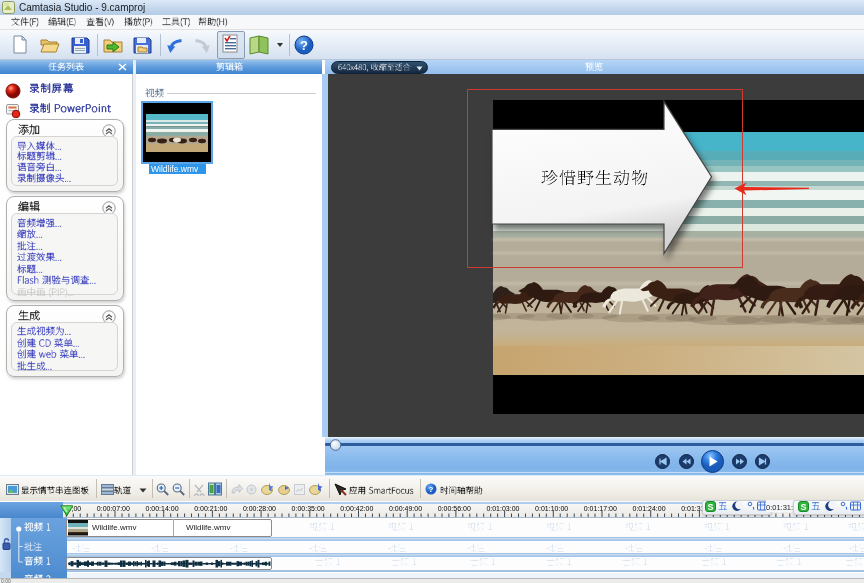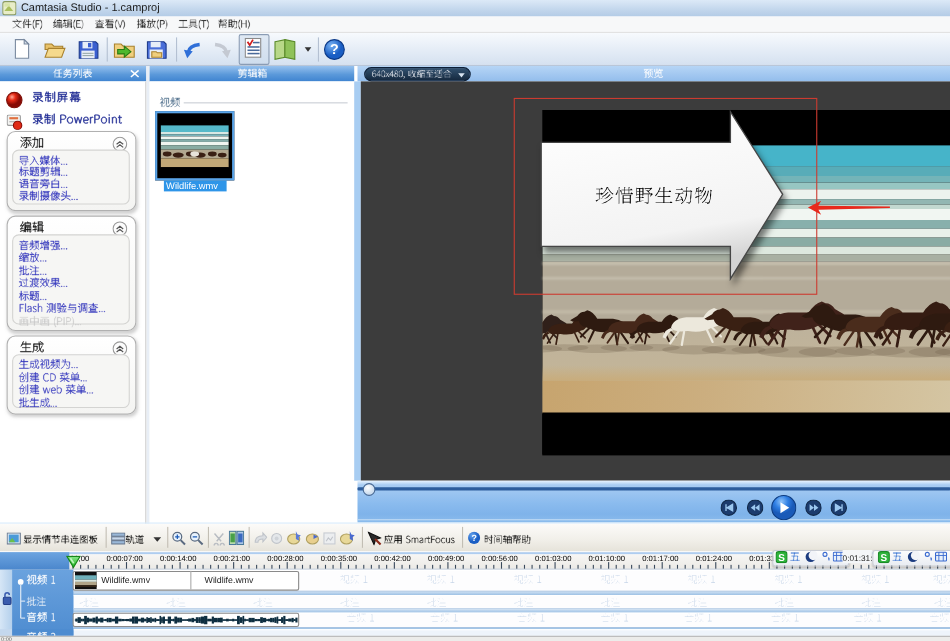--- a/index.html
+++ b/index.html
@@ -1,19 +1,19 @@
 <!DOCTYPE html>
 <html><head><meta charset="utf-8"><style>html,body{margin:0;padding:0}body{width:864px;height:583px;position:relative;overflow:hidden;background:#fff;font-family:"Liberation Sans",sans-serif}svg{display:block}</style></head><body>
 <div style="position:absolute;left:0;top:0;width:864px;height:15px;background:linear-gradient(180deg,#dce9f7 0%,#c2d6ec 60%,#b3cbe6 100%)"></div>
 <svg style="position:absolute;left:2px;top:1px;" width="13" height="13">
     <rect x="0.5" y="0.5" width="12" height="12" rx="2" fill="#e8edc8" stroke="#8a9a60"></rect>
     <path d="M2,9 L6,4 L10,9 Z" fill="#aabf5e"></path>
     <rect x="2" y="2" width="5" height="3" fill="#d8e4a8"></rect>
   </svg>
-<div style="position:absolute;left:19px;top:2px;font:normal 10px 'Liberation Sans', sans-serif;color:#1c1c1c;white-space:nowrap;">Camtasia Studio - 1.camproj</div>
+<div style="position:absolute;left:19px;top:2px;font:normal 10px 'Liberation Sans', sans-serif;color:#1c1c1c;white-space:nowrap;">Camtasia Studio - 9.camproj</div>
 <div style="position:absolute;left:0;top:15px;width:864px;height:14px;background:#f7f8f9;border-bottom:1px solid #e2e2e2"></div>
 <svg style="position:absolute;left:10.5px;top:17px;overflow:visible" width="31" height="13">
     <path transform="translate(0,8.0) scale(0.5)" d="M14 -11 14 -11Q13 -8 11 -6Q9 -3 7 -2Q4 0 1 1Q1 1 1 1Q1 1 1 1Q1 1 1 1Q4 0 7 -2Q9 -4 11 -6Q12 -8 14 -11ZM4 -11Q5 -8 7 -6Q9 -4 12 -2Q14 0 17 1Q17 1 17 1Q17 1 17 1Q17 1 17 1Q14 0 11 -1Q9 -3 7 -6Q5 -8 4 -11ZM1 -12H17V-11H1ZM8 -15 8 -15Q9 -14 9 -14Q10 -13 10 -12L9 -12Q9 -13 9 -13Q8 -14 8 -15Z M29 -15H30V1H29ZM26 -14 27 -14Q26 -13 26 -12Q26 -10 25 -9Q25 -8 24 -7Q24 -7 24 -7Q24 -8 24 -8Q24 -8 24 -8Q24 -8 25 -10Q25 -11 26 -12Q26 -13 26 -14ZM26 -11H34V-11H26ZM24 -6H35V-5H24ZM23 -15 24 -15Q23 -13 23 -12Q22 -10 21 -9Q20 -8 19 -7Q19 -7 19 -7Q19 -7 19 -7Q19 -7 19 -7Q20 -8 21 -9Q21 -11 22 -12Q23 -13 23 -15ZM21 -11 22 -11 22 -11V1H21Z M40 3Q39 1 38 -1Q38 -3 38 -6Q38 -8 38 -10Q39 -13 40 -14L41 -14Q40 -12 39 -10Q38 -8 38 -6Q38 -3 39 -1Q40 1 41 3Z M43 0V-13H50V-12H44V-7H49V-6H44V0Z M52 3 51 3Q52 1 53 -1Q54 -3 54 -6Q54 -8 53 -10Q52 -12 51 -14L52 -14Q53 -13 54 -10Q54 -8 54 -6Q54 -3 54 -1Q53 1 52 3Z" fill="#141414" stroke="#141414" stroke-width="0.36"></path>
   </svg>
 <svg style="position:absolute;left:48px;top:17px;overflow:visible" width="31" height="13">
     <path transform="translate(0,8.0) scale(0.5)" d="M1 -4Q1 -4 1 -4Q1 -4 1 -4Q1 -4 1 -4Q1 -4 2 -4Q2 -5 2 -5Q2 -6 3 -6Q3 -7 4 -8Q4 -8 5 -9Q5 -10 6 -11L6 -11Q6 -10 5 -8Q4 -7 3 -6Q3 -5 2 -4V-4Q2 -4 2 -4Q2 -4 1 -4Q1 -4 1 -4Q1 -4 1 -4ZM1 -4V-4L2 -4L6 -5Q6 -5 6 -5Q6 -5 6 -5Q5 -4 4 -4Q3 -4 2 -4Q2 -4 2 -4Q1 -4 1 -4ZM1 -8Q1 -8 1 -8Q1 -8 1 -8Q1 -8 1 -8Q1 -8 1 -9Q2 -9 2 -10Q2 -10 2 -10Q3 -11 3 -12Q3 -12 4 -13Q4 -14 4 -15L5 -15Q4 -13 4 -12Q3 -11 3 -10Q2 -9 2 -8V-8Q2 -8 2 -8Q1 -8 1 -8Q1 -8 1 -8Q1 -8 1 -8ZM1 -8V-8L2 -9L5 -9Q5 -9 5 -9Q5 -9 5 -8Q4 -8 3 -8Q2 -8 2 -8Q2 -8 1 -8Q1 -8 1 -8ZM1 -1Q2 -1 3 -2Q5 -2 6 -3L6 -2Q5 -2 4 -1Q2 -1 1 0ZM11 -7H12V1H11ZM14 -7H14V1H14ZM16 -7H17V0Q17 1 16 1Q16 1 16 1Q16 1 16 1Q15 1 15 1Q15 1 15 1Q15 1 15 1Q15 1 15 1Q16 1 16 1Q16 1 16 0ZM8 -13H8V-9Q8 -8 8 -7Q8 -5 8 -4Q8 -3 7 -2Q7 0 6 1Q6 1 6 1Q6 1 6 1Q6 1 6 1Q7 -1 7 -2Q7 -3 7 -4Q8 -6 8 -7Q8 -8 8 -9ZM8 -13H16V-9H8V-10H16V-12H8ZM9 -7H16V-7H9V1H9ZM9 -3H16V-3H9ZM11 -15 12 -15Q12 -15 12 -14Q13 -13 13 -13L12 -13Q12 -13 12 -14Q12 -14 11 -15Z M19 -13H25V-12H19ZM23 -10H23V1H23ZM19 -3Q20 -3 21 -3Q22 -3 23 -4Q24 -4 26 -4L26 -4Q24 -3 22 -3Q20 -2 19 -2ZM20 -6Q20 -6 20 -7Q20 -7 19 -7Q19 -7 19 -7Q20 -7 20 -7Q20 -8 20 -8Q20 -9 21 -9Q21 -10 21 -11Q21 -12 21 -13Q22 -14 22 -15L22 -15Q22 -13 22 -12Q21 -10 21 -9Q21 -8 20 -7V-7Q20 -7 20 -7Q20 -7 20 -7Q20 -7 20 -6Q20 -6 20 -6ZM20 -6V-7L20 -7H25V-7H21Q20 -7 20 -7Q20 -6 20 -6ZM33 -9H34V1H33ZM28 -14V-11H33V-14ZM27 -14H34V-11H27ZM26 -9H35V-9H26ZM27 -7H34V-6H27ZM27 -4H34V-4H27ZM27 -9H28V-1L27 -1ZM25 -1Q26 -1 28 -1Q30 -1 31 -1Q33 -2 35 -2L35 -1Q33 -1 32 -1Q30 -1 28 -1Q27 -1 25 0Z M40 3Q39 1 38 -1Q38 -3 38 -6Q38 -8 38 -10Q39 -13 40 -14L41 -14Q40 -12 39 -10Q38 -8 38 -6Q38 -3 39 -1Q40 1 41 3Z M43 0V-13H50V-12H44V-7H49V-7H44V-1H51V0Z M52 3 52 3Q53 1 54 -1Q55 -3 55 -6Q55 -8 54 -10Q53 -12 52 -14L52 -14Q54 -13 54 -10Q55 -8 55 -6Q55 -3 54 -1Q54 1 52 3Z" fill="#141414" stroke="#141414" stroke-width="0.36"></path>
   </svg>
 <svg style="position:absolute;left:86px;top:17px;overflow:visible" width="31" height="13">
     <path transform="translate(0,8.0) scale(0.5)" d="M5 -4V-2H13V-4ZM5 -6V-4H13V-6ZM4 -7H14V-1H4ZM1 -12H17V-12H1ZM9 -15H9V-8H9ZM8 -12 9 -12Q8 -11 7 -10Q6 -10 5 -9Q4 -8 3 -8Q2 -7 1 -7Q1 -7 1 -7Q1 -7 1 -7Q1 -7 1 -7Q2 -7 3 -8Q4 -9 5 -9Q6 -10 7 -11Q8 -11 8 -12ZM10 -12Q10 -11 11 -11Q12 -10 13 -9Q14 -9 15 -8Q16 -8 17 -7Q17 -7 17 -7Q17 -7 17 -7Q17 -7 17 -7Q16 -7 15 -8Q14 -8 13 -9Q12 -10 11 -10Q10 -11 9 -12ZM2 0H17V1H2Z M23 -7H33V1H32V-6H23V1H23ZM19 -9H35V-9H19ZM21 -12H34V-11H21ZM23 -5H33V-4H23ZM23 -2H33V-2H23ZM23 0H33V1H23ZM33 -15 33 -14Q32 -14 31 -14Q29 -14 27 -14Q26 -13 24 -13Q22 -13 20 -13Q20 -13 20 -13Q20 -14 20 -14Q22 -14 24 -14Q25 -14 27 -14Q29 -14 31 -14Q32 -14 33 -15ZM26 -14 26 -14Q26 -12 25 -10Q24 -8 23 -6Q21 -4 19 -3Q19 -3 19 -3Q19 -3 19 -3Q19 -3 19 -3Q21 -5 22 -6Q24 -8 24 -10Q25 -12 26 -14Z M40 3Q39 1 38 -1Q38 -3 38 -6Q38 -8 38 -10Q39 -13 40 -14L41 -14Q40 -12 39 -10Q38 -8 38 -6Q38 -3 39 -1Q40 1 41 3Z M46 0 42 -13H42L45 -5Q45 -4 45 -3Q46 -2 46 -1H46Q47 -2 47 -3Q47 -4 48 -5L50 -13H51L47 0Z M52 3 52 3Q53 1 53 -1Q54 -3 54 -6Q54 -8 53 -10Q53 -12 52 -14L52 -14Q53 -13 54 -10Q55 -8 55 -6Q55 -3 54 -1Q53 1 52 3Z" fill="#141414" stroke="#141414" stroke-width="0.36"></path>
   </svg>

